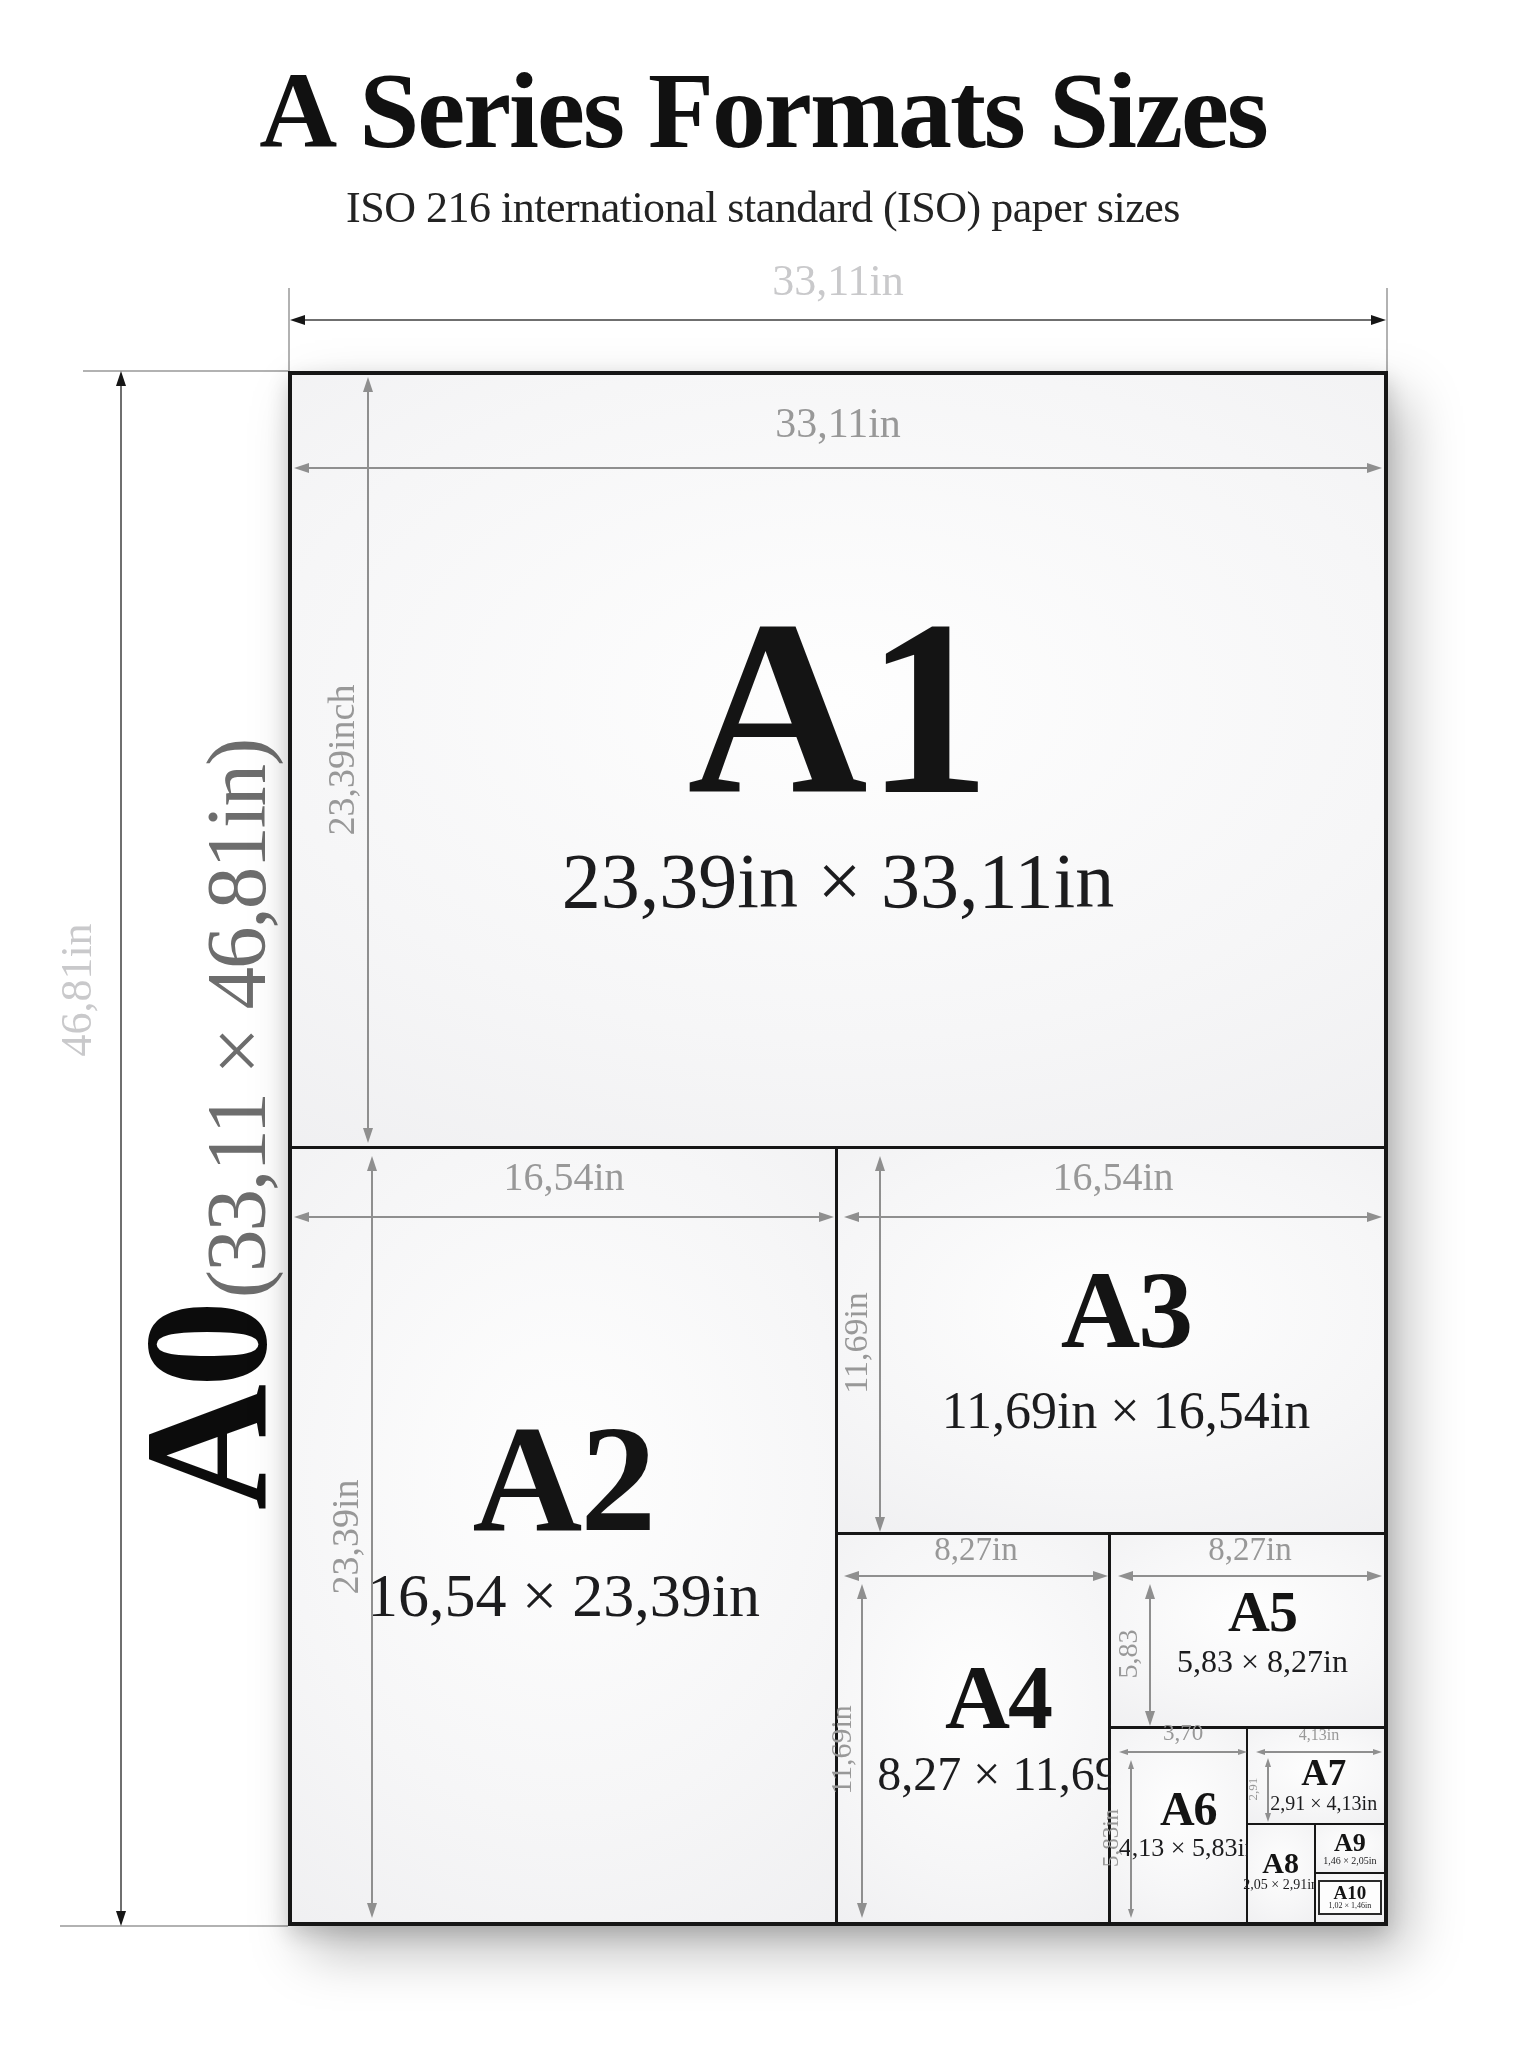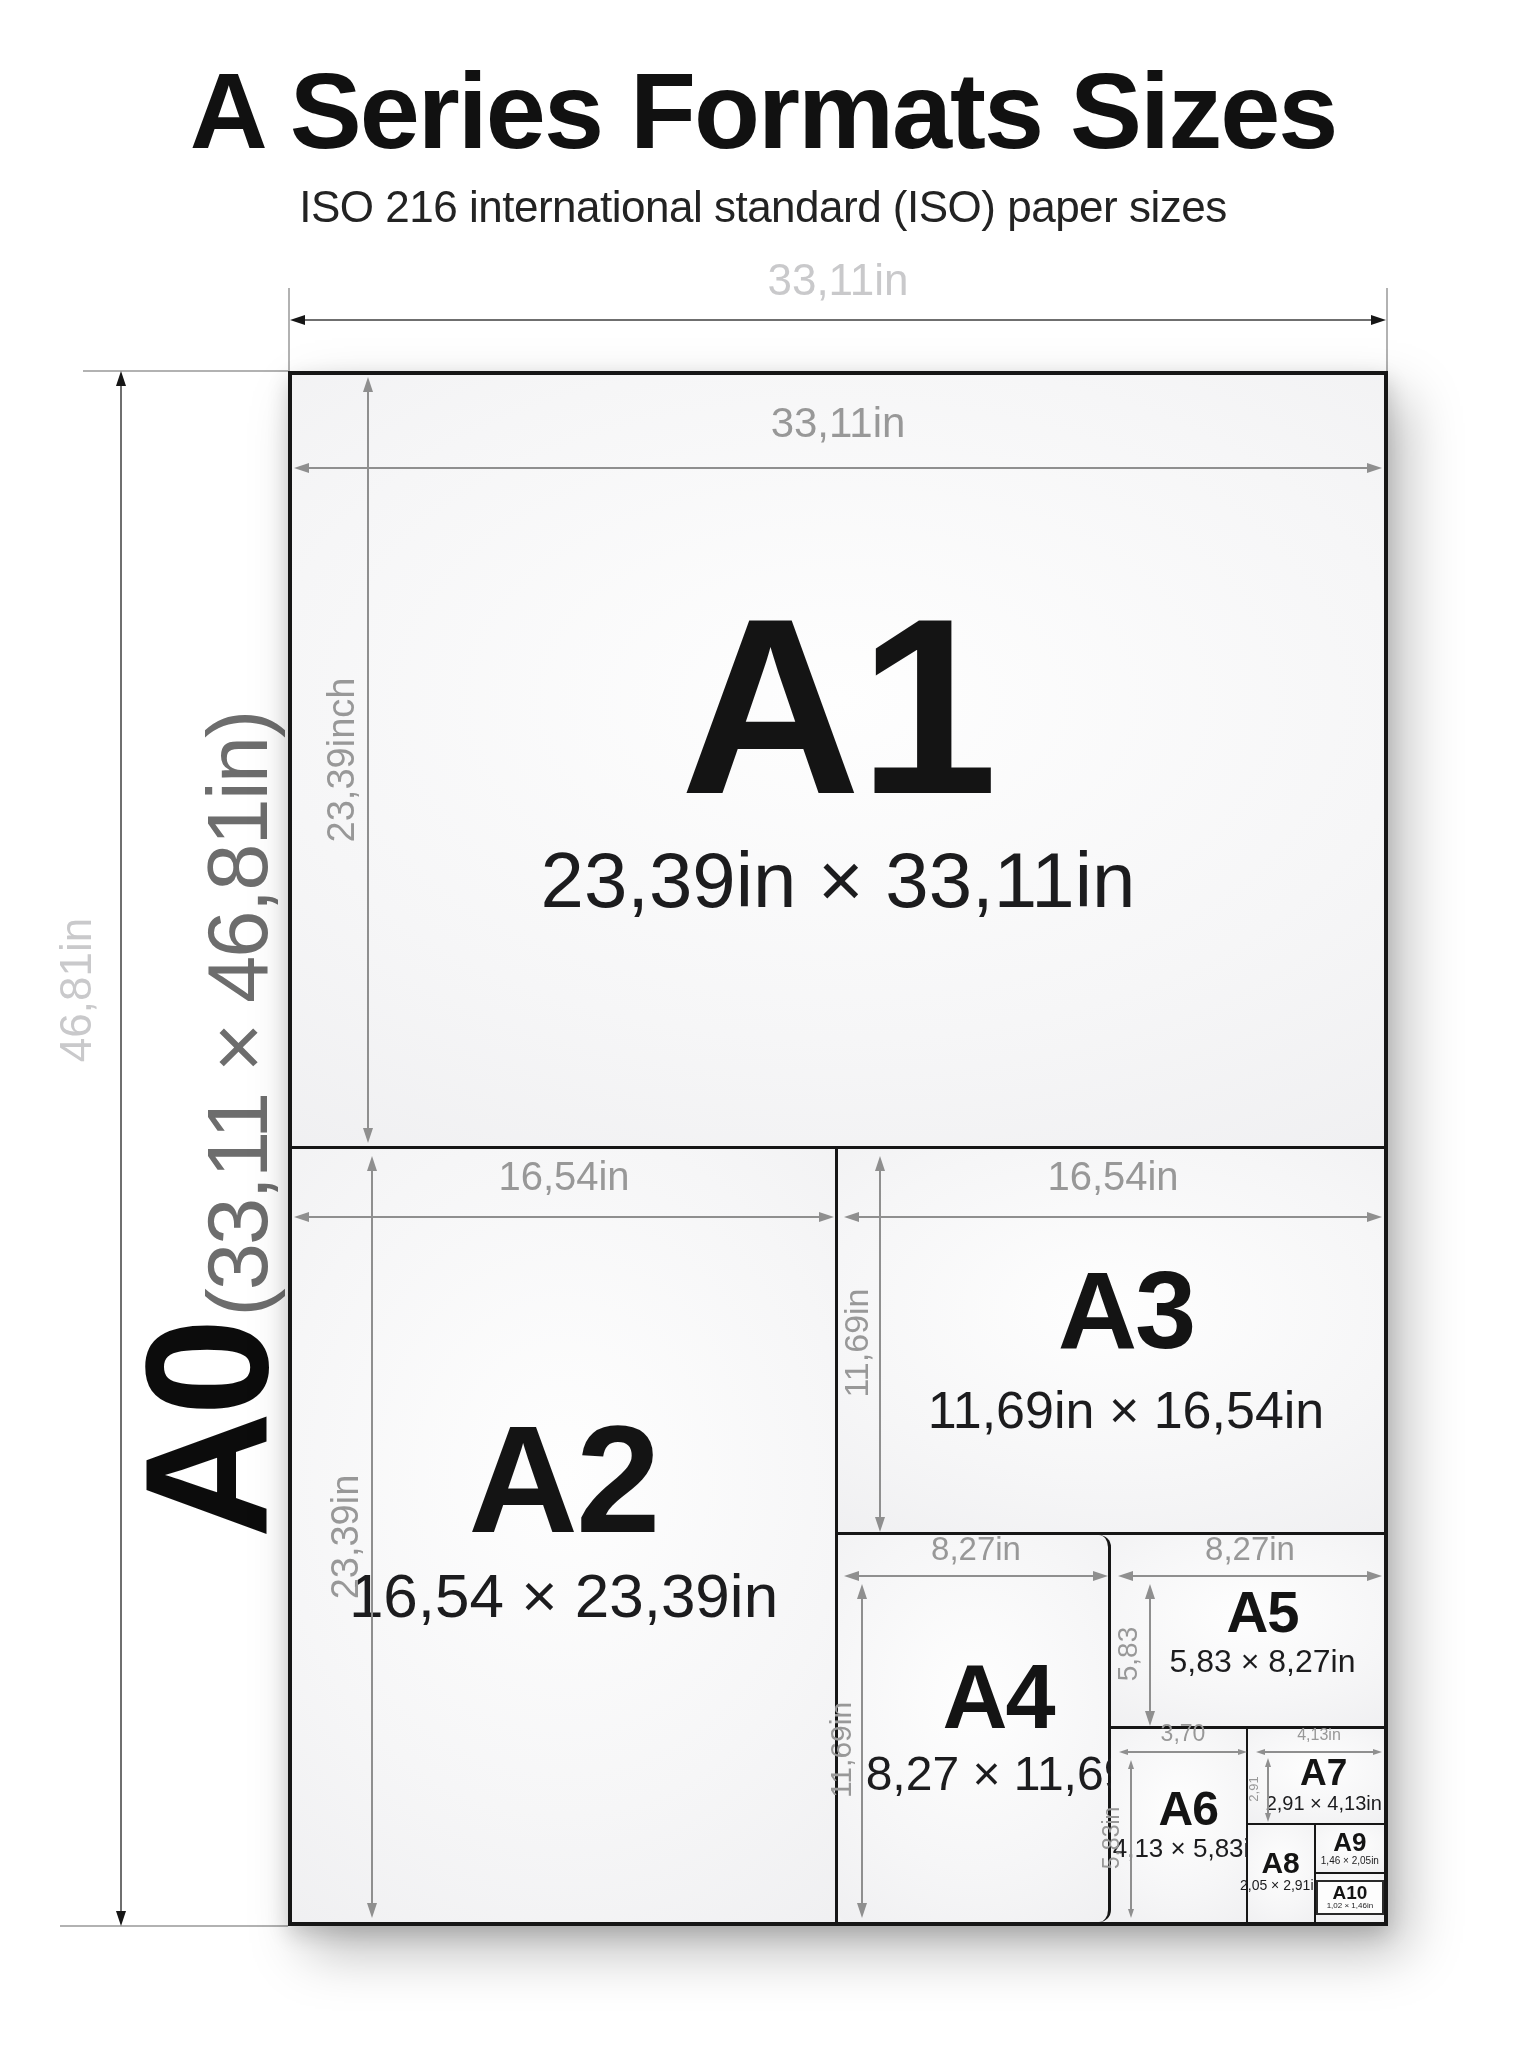--- a/index.html
+++ b/index.html
@@ -1,35 +1,35 @@
 <!DOCTYPE html>
 <html><head>
 <meta charset="utf-8">
 <style>
   html,body{margin:0;padding:0;background:#ffffff;}
   #stage{position:relative;width:1526px;height:2048px;background:#ffffff;overflow:hidden;
-         font-family:Liberation Sans, sans-serif;}
+         font-family:Liberation Serif, serif;}
 
   
   .title{position:absolute;top:52px;left:0;width:100%;text-align:center;
          font-size:108px;font-weight:700;color:#111;letter-spacing:-2px;line-height:1.1;}
   .title .accent{font-weight:800;margin-right:24px;}
   .subtitle{position:absolute;top:182px;left:0;width:100%;text-align:center;
             font-size:44px;font-weight:400;color:#232323;letter-spacing:-0.5px;}
 
   
   .paper{position:absolute;left:288px;top:371px;width:1100px;height:1555px;
          box-sizing:border-box;border:4px solid #161616;background:#f2f2f3;
          box-shadow:0 8px 20px rgba(0,0,0,.16), 18px 26px 52px rgba(0,0,0,.26);}
   .region{position:absolute;box-sizing:border-box;display:flex;align-items:center;justify-content:center;
           background:radial-gradient(95% 80% at 50% 42%, #fefefe 0%, #f6f6f7 55%, #eeeef0 100%);}
   .r-a1 {left:0;      top:0;       width:100%;   height:50%;    border-bottom:3px solid #161616;}
   .r-a2 {left:0;      top:50%;     width:50%;    height:50%;    border-right:3px solid #161616;}
   .r-a3 {left:50%;    top:50%;     width:50%;    height:25%;    border-bottom:3px solid #161616;}
-  .r-a4 {left:50%;    top:75%;     width:25%;    height:25%;    border-right:3px solid #161616;border-radius:12px;}
+  .r-a4 {left:50%;    top:75%;     width:25%;    height:25%;    border-right:3px solid #161616;}
   .r-a5 {left:75%;    top:75%;     width:25%;    height:12.5%;  border-bottom:3px solid #161616;}
   .r-a6 {left:75%;    top:87.5%;   width:12.5%;  height:12.5%;  border-right:2px solid #161616;}
   .r-a7 {left:87.5%;  top:87.5%;   width:12.5%;  height:6.25%;  border-bottom:2px solid #161616;}
   .r-a8 {left:87.5%;  top:93.75%;  width:6.25%;  height:6.25%;  border-right:2px solid #161616;}
   .r-a9 {left:93.75%; top:93.75%;  width:6.25%;  height:3.125%; border-bottom:2px solid #161616;}
   .r-a10{left:93.75%; top:96.875%; width:6.25%;  height:3.125%;}
 
   .rlabel{display:flex;flex-direction:column;align-items:center;text-align:center;}
   .fname{font-weight:700;color:#141414;letter-spacing:-2px;line-height:0.9;}
   .fsize{font-weight:500;color:#1c1c1e;white-space:nowrap;}

